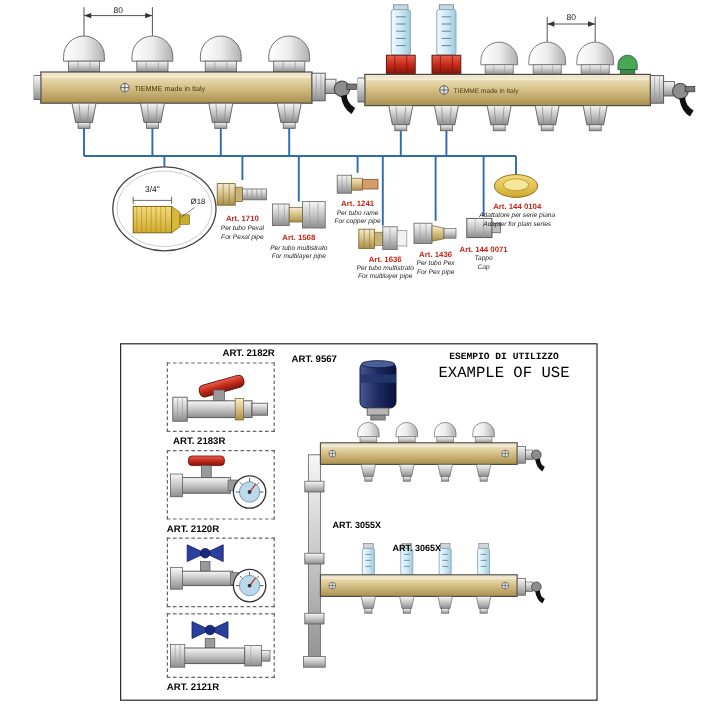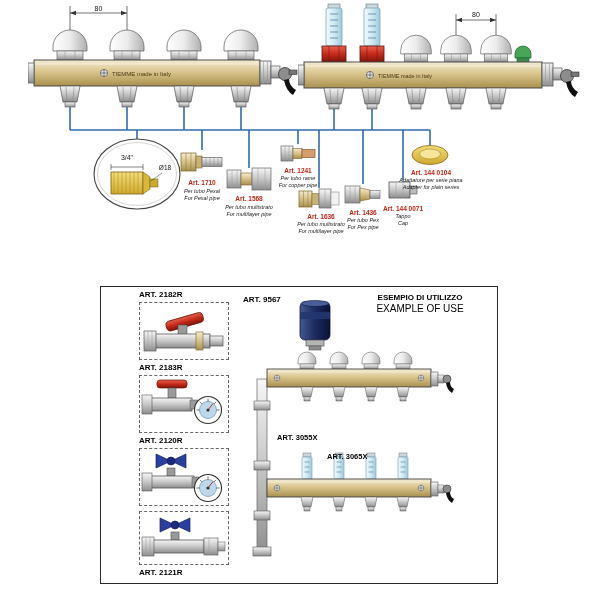--- a/index.html
+++ b/index.html
@@ -5,23 +5,23 @@
   * { margin:0; padding:0; box-sizing:border-box; }
   html,body { background:#fff; }
   body { font-family:"Liberation Sans", sans-serif; }
   .canvas { position:relative; width:600px; height:600px; background:#ffffff; overflow:hidden; }
   .abs { position:absolute; }
   .art-label { position:absolute; color:#c62313; font-weight:bold; font-size:6.5px; text-align:center; white-space:nowrap; }
   .fit-desc { position:absolute; color:#222; font-size:5.5px; font-style:italic; text-align:center; line-height:1.2; }
   .panel { position:absolute; border:1px solid #2a2a2a; background:#fff; }
   .dash-box { position:absolute; border:1px dashed #666; background:#fff; }
   .black-label { position:absolute; color:#000; font-weight:bold; font-size:8px; white-space:nowrap; }
-  .usage-title { position:absolute; text-align:center; color:#000; }
+  .usage-title { position:absolute; text-align:center; color:#000;font-family:Liberation Mono, monospace; }
   .usage-title .u1 { font-weight:bold; font-size:8px; }
-  .usage-title .u2 { font-size:10px; margin-top:1px; }
+  .usage-title .u2 { font-size:13px; margin-top:1px; }
   svg { display:block; }
 </style>
 </head>
 <body>
 
 <svg width="0" height="0" style="position:absolute" aria-hidden="true">
   <defs>
     <linearGradient id="gBrass" x1="0" y1="0" x2="0" y2="1">
       <stop offset="0" stop-color="#f4ecd2"></stop>
         <stop offset="0.45" stop-color="#d9c48c"></stop>
@@ -328,37 +328,37 @@
     <span>Adattatore per serie piana</span><br><span>Adapter for plain series</span>
   </div>
 
   <div class="panel" style="left:100px;top:286px;width:398px;height:298px">
 
     <div class="usage-title" style="right:12px;top:6px;width:130px">
       <div class="u1">ESEMPIO DI UTILIZZO</div>
       <div class="u2">EXAMPLE OF USE</div>
     </div>
 
-    <div class="black-label" style="left:38px;top:3px;width:90px;text-align:left">ART. 2182R</div>
+    <div class="black-label" style="left:38px;top:3px;width:90px;text-align:right">ART. 2182R</div>
     <div class="dash-box" style="left:38px;top:15px;width:90px;height:58px">
       <svg width="88" height="56" viewBox="0 0 88 56">
         <g transform="rotate(-16 44 20)">
           <rect x="26" y="14" width="38" height="10" rx="4" fill="url(#gRed)" stroke="#6e1208" stroke-width="0.8"></rect>
         </g>
         <rect x="38" y="22" width="9" height="10" fill="#9a9a9a" stroke="#555" stroke-width="0.6"></rect>
         <rect x="14" y="31" width="56" height="14" fill="url(#gChrome)" stroke="#555" stroke-width="0.8"></rect>
         <rect x="4" y="28" width="12" height="20" fill="url(#gChrome)" stroke="#555" stroke-width="0.7"></rect>
         <line x1="8" y1="28" x2="8" y2="48" stroke="#999" stroke-width="0.5"></line>
         <line x1="12" y1="28" x2="12" y2="48" stroke="#999" stroke-width="0.5"></line>
         <rect x="56" y="29" width="7" height="18" fill="url(#gBrass)" stroke="#7a6226" stroke-width="0.6"></rect>
         <rect x="70" y="33" width="13" height="10" fill="url(#gChrome)" stroke="#555" stroke-width="0.7"></rect>
       </svg>
     </div>
 
-    <div class="black-label" style="left:38px;top:76px;width:90px;text-align:left">ART. 2183R</div>
+    <div class="black-label" style="left:20px;top:76px;width:90px;text-align:center">ART. 2183R</div>
     <div class="dash-box" style="left:38px;top:88px;width:90px;height:58px">
       <svg width="88" height="56" viewBox="0 0 88 56">
         <rect x="17" y="4" width="30" height="8" rx="3" fill="url(#gRed)" stroke="#6e1208" stroke-width="0.7"></rect>
         <rect x="28" y="12" width="8" height="10" fill="#9a9a9a" stroke="#555" stroke-width="0.6"></rect>
         <rect x="10" y="22" width="42" height="13" fill="url(#gChrome)" stroke="#555" stroke-width="0.8"></rect>
         <rect x="2" y="19" width="10" height="19" fill="url(#gChrome)" stroke="#555" stroke-width="0.6"></rect>
         <rect x="50" y="24" width="8" height="9" fill="#9a9a9a" stroke="#555" stroke-width="0.5"></rect>
         <use href="#gauge" transform="translate(68,34)"></use>
       </svg>
     </div>

